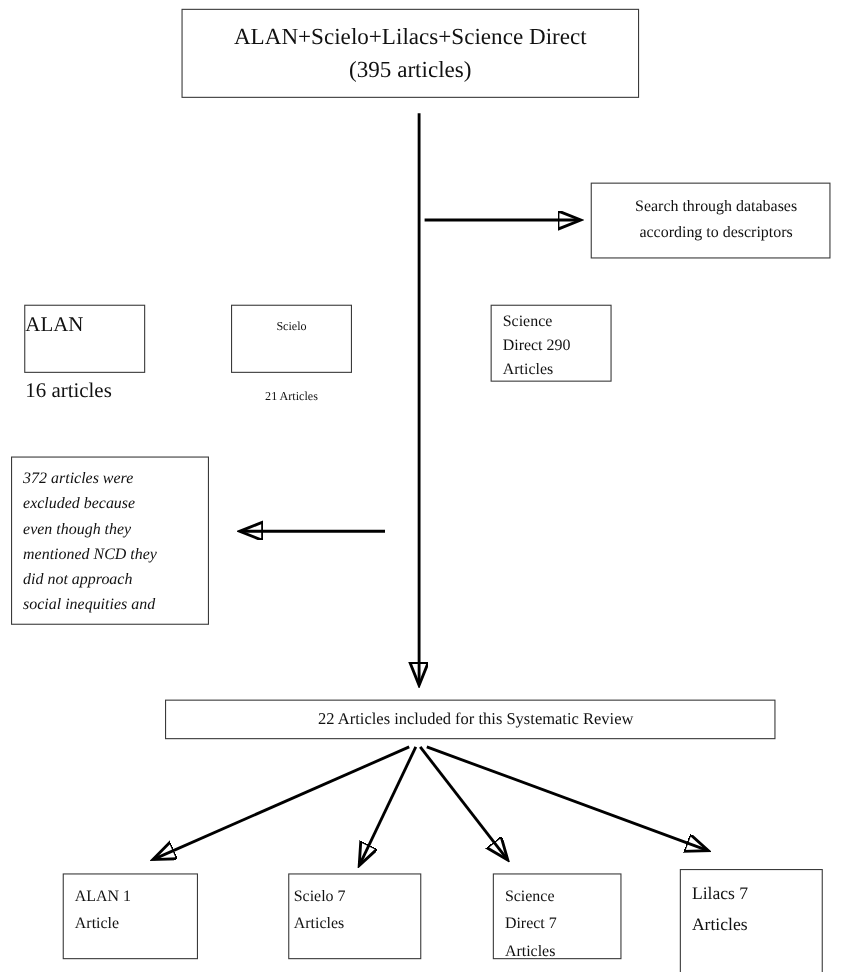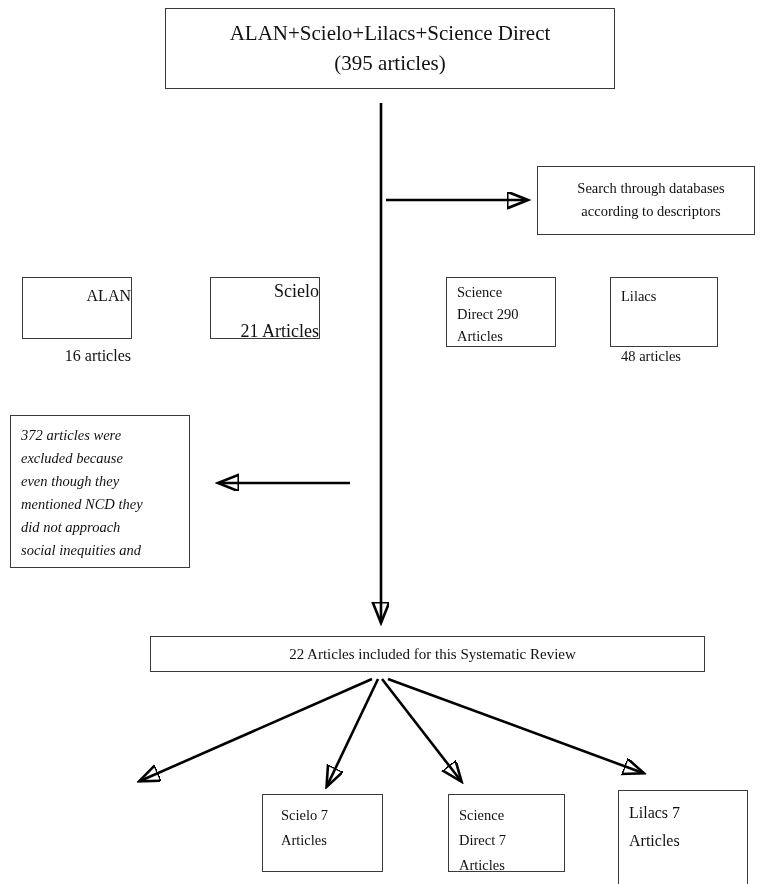--- a/index.html
+++ b/index.html
@@ -22,45 +22,45 @@
     border: 1px solid #3a3a3a;
     background: #ffffff;
     color: #111111;
   }
   .box .txt {
     display: block;
     white-space: pre-line;
   }
   
   #box-sources {
-    left: 165px; top: 8px; width: 450px; height: 81px;
+    left: 165px; top: 8px; width: 416px; height: 81px;
     text-align: center;
     font-size: 21px;
     line-height: 30px;
     padding-top: 9px;
   }
   #box-search {
     left: 537px; top: 166px; width: 218px; height: 69px;
     font-size: 14.5px;
     line-height: 23px;
     padding: 10px 0 0 10px;
     text-align: center;
   }
   #box-alan-src {
     left: 22px; top: 277px; width: 110px; height: 62px;
-    font-size: 16px;
+    font-size: 19px;
     line-height: 30px;
-    text-align: right;
+    text-align: left;
     padding-top: 3px;
   }
   #box-scielo-src {
     left: 210px; top: 277px; width: 110px; height: 62px;
-    font-size: 18px;
-    line-height: 20px;
-    text-align: right;
+    font-size: 11px;
+    line-height: 32px;
+    text-align: center;
     padding-top: 3px;
   }
   #box-sd-src {
     left: 446px; top: 277px; width: 110px; height: 70px;
     font-size: 14.5px;
     line-height: 22px;
     text-align: left;
     padding: 3px 0 0 10px;
   }
   #box-lilacs-src {
@@ -90,21 +90,21 @@
     font-size: 14.5px;
     line-height: 25px;
     text-align: left;
     padding: 8px 0 0 10px;
   }
   #box-scielo-out {
     left: 262px; top: 794px; width: 121px; height: 78px;
     font-size: 14.5px;
     line-height: 25px;
     text-align: left;
-    padding: 8px 0 0 18px;
+    padding: 8px 0 0 4px;
   }
   #box-sd-out {
     left: 448px; top: 794px; width: 117px; height: 78px;
     font-size: 14.5px;
     line-height: 25px;
     text-align: left;
     padding: 8px 0 0 10px;
   }
   #box-lilacs-out {
     left: 618px; top: 790px; width: 130px; height: 101px;
@@ -169,39 +169,38 @@
 
 21  Articles</span>
   </div>
 
   <div class="box" id="box-sd-src">
     <span class="txt">Science
 Direct 290
 Articles</span>
   </div>
 
-  <div class="box" id="box-lilacs-src">
-    <span class="txt">Lilacs
-
-48 articles</span>
-  </div>
 
   <div class="box" id="box-excluded">
     <span class="txt">372 articles were
 excluded because
 even though they
 mentioned NCD they
 did not approach
 social inequities and</span>
   </div>
 
   <div class="box" id="box-included">
     <span class="txt">22 Articles included for this Systematic Review</span>
   </div>
 
+  <div class="box" id="box-alan-out">
+    <span class="txt">ALAN 1
+Article</span>
+  </div>
 
   <div class="box" id="box-scielo-out">
     <span class="txt">Scielo 7
 Articles</span>
   </div>
 
   <div class="box" id="box-sd-out">
     <span class="txt">Science
 Direct 7
 Articles</span>

